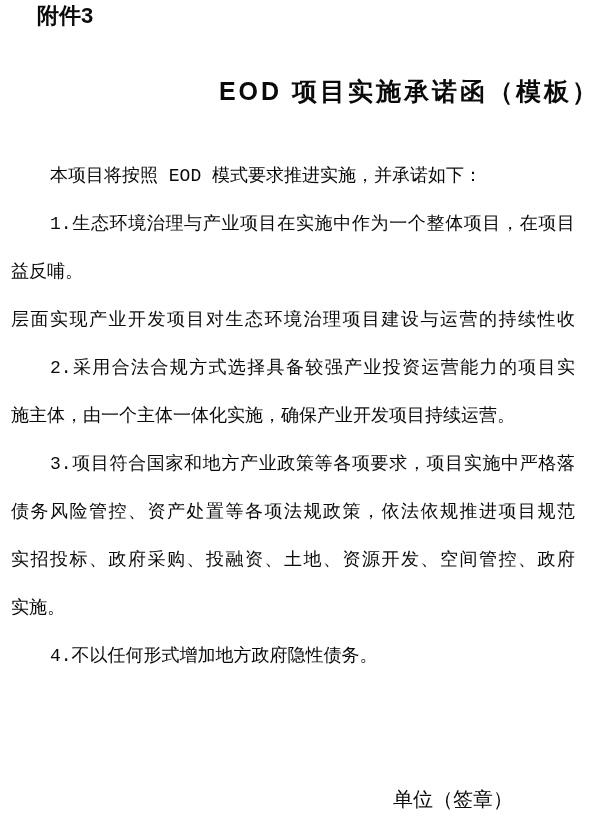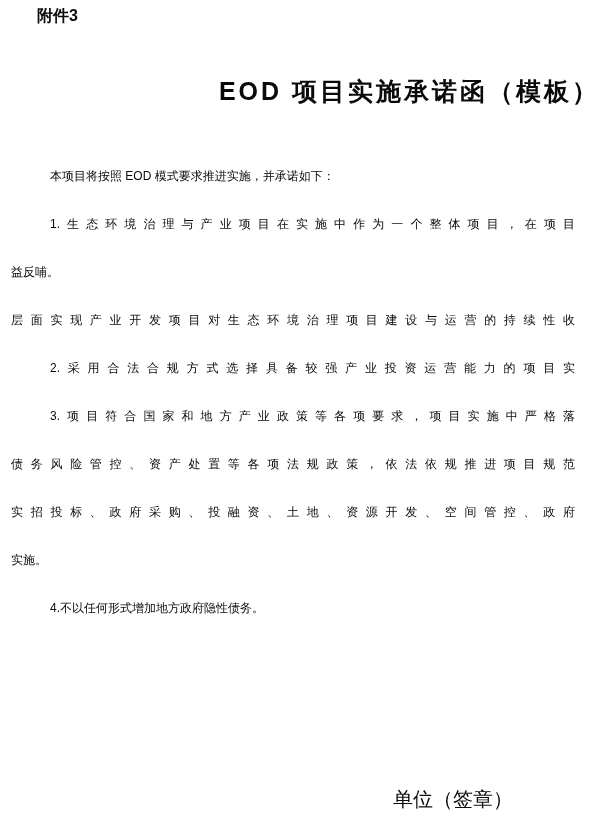--- a/index.html
+++ b/index.html
@@ -13,21 +13,21 @@
     height: 820px;
     background: #ffffff;
     color: #0a0a0a;
     font-family: "Liberation Sans", sans-serif;
     overflow: hidden;
   }
   .attachment {
     position: absolute;
     left: 13px;
     top: 4px;
-    font-size: 16px;
+    font-size: 22px;
     font-weight: bold;
     line-height: 24px;
     padding-left: 24px;
   }
   .doc-title {
     position: absolute;
     left: 0;
     right: 0;
     top: 74px;
     margin: 0;
@@ -35,22 +35,23 @@
     font-size: 25px;
     font-weight: bold;
     letter-spacing: 3px;
     line-height: 34px;
   }
   .doc-body {
     position: absolute;
     left: 11px;
     top: 152px;
     width: 564px;
-    font-size: 12px;
+    font-size: 18px;
     line-height: 48px;
+    font-family: Liberation Mono, monospace;
   }
   .line {
     height: 48px;
     overflow: visible;
     white-space: normal;
     text-align: left;
   }
   .line.indent {
     text-indent: 39px;
   }
@@ -74,20 +75,21 @@
   <div class="attachment">附件3</div>
 
   <h1 class="doc-title">EOD 项目实施承诺函（模板）</h1>
 
   <div class="doc-body">
     <div class="line indent">本项目将按照 EOD 模式要求推进实施，并承诺如下：</div>
     <div class="line indent just">1.生态环境治理与产业项目在实施中作为一个整体项目，在项目</div>
     <div class="line">益反哺。</div>
     <div class="line just">层面实现产业开发项目对生态环境治理项目建设与运营的持续性收</div>
     <div class="line indent just">2.采用合法合规方式选择具备较强产业投资运营能力的项目实</div>
+    <div class="line">施主体，由一个主体一体化实施，确保产业开发项目持续运营。</div>
     <div class="line indent just">3.项目符合国家和地方产业政策等各项要求，项目实施中严格落</div>
     <div class="line just">债务风险管控、资产处置等各项法规政策，依法依规推进项目规范</div>
     <div class="line just">实招投标、政府采购、投融资、土地、资源开发、空间管控、政府</div>
     <div class="line">实施。</div>
     <div class="line indent">4.不以任何形式增加地方政府隐性债务。</div>
   </div>
 
   <div class="signature">单位（签章）</div>
 
 </div>

